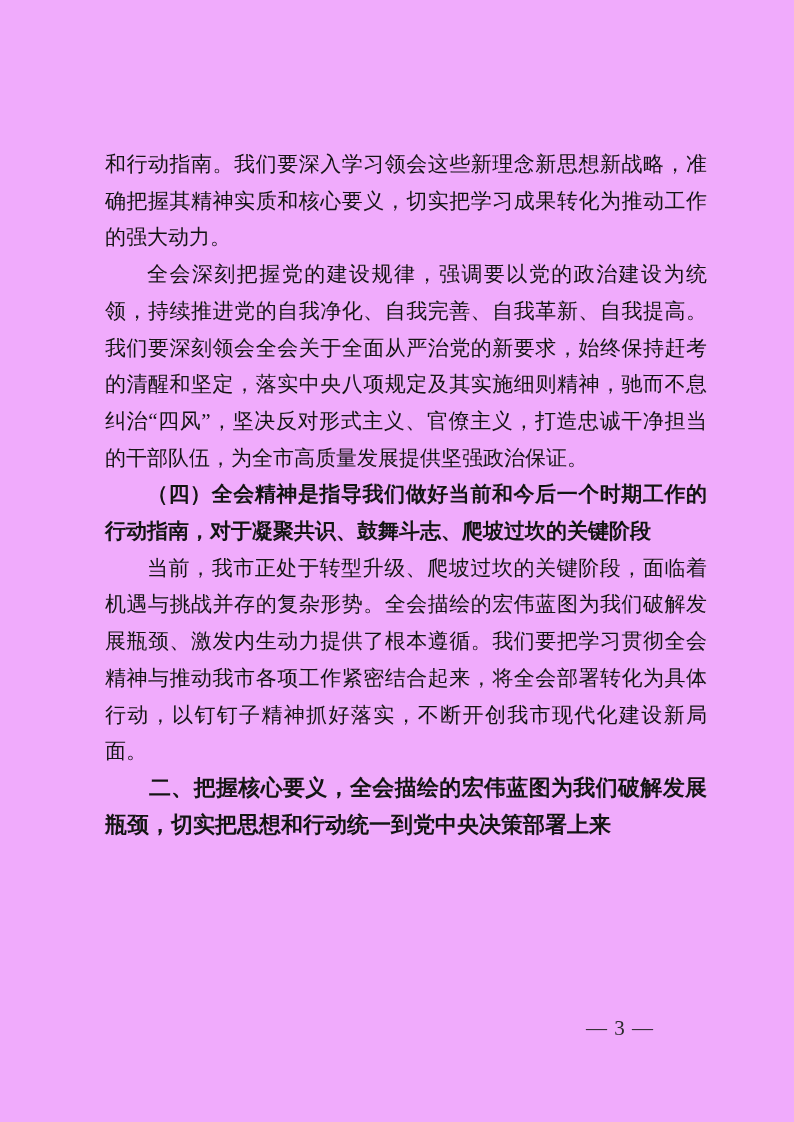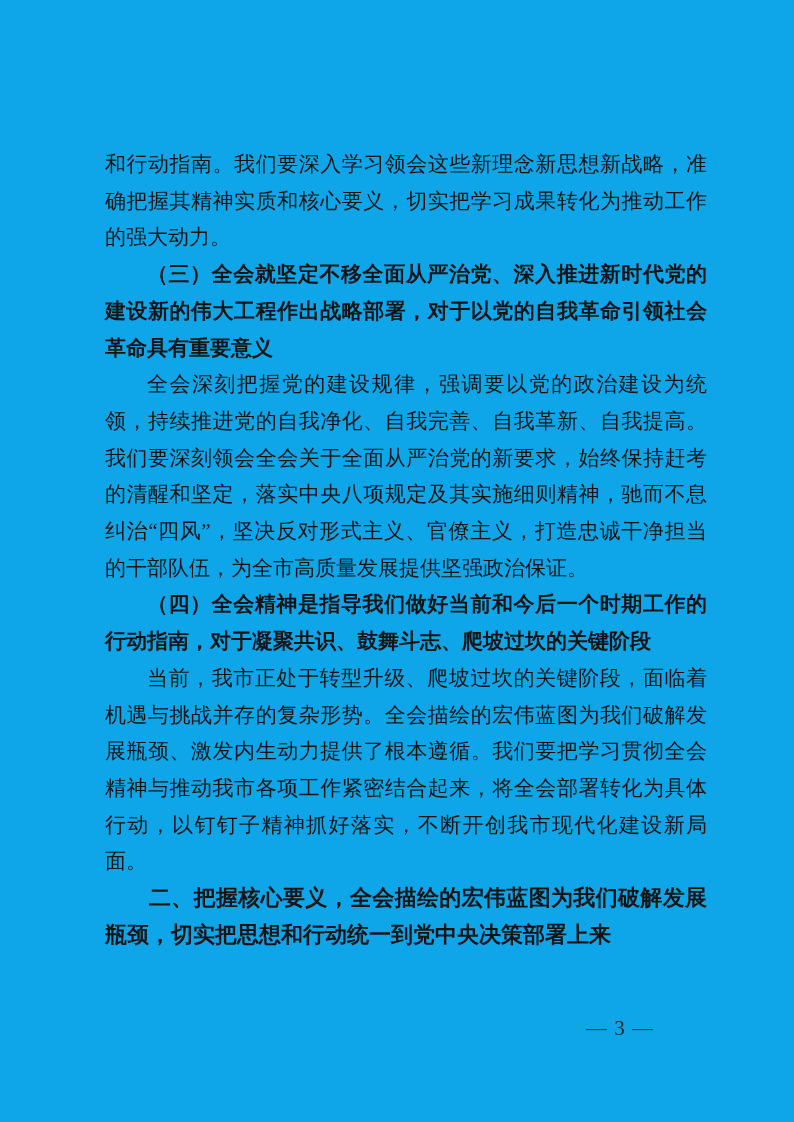--- a/index.html
+++ b/index.html
@@ -4,21 +4,21 @@
 <style>
   html, body {
     margin: 0;
     padding: 0;
     background: #ffffff;
   }
   .page {
     position: relative;
     width: 794px;
     height: 1122px;
-    background: #0ea5e9;
+    background: #f0abfc;
     overflow: hidden;
     color: #141414;
     font-family: "Liberation Serif", serif;
   }
   .content {
     position: absolute;
     left: 105px;
     top: 146px;
     width: 602px;
   }
@@ -58,20 +58,19 @@
     font-family: "Liberation Serif", serif;
     white-space: nowrap;
   }
 </style>
 </head>
 <body>
 
 <div class="page">
   <div class="content">
       <p class="para style-body">和行动指南。我们要深入学习领会这些新理念新思想新战略，准确把握其精神实质和核心要义，切实把学习成果转化为推动工作的强大动力。</p>
-      <p class="para style-heading-kai indent">（三）全会就坚定不移全面从严治党、深入推进新时代党的建设新的伟大工程作出战略部署，对于以党的自我革命引领社会革命具有重要意义</p>
       <p class="para style-body indent">全会深刻把握党的建设规律，强调要以党的政治建设为统领，持续推进党的自我净化、自我完善、自我革新、自我提高。我们要深刻领会全会关于全面从严治党的新要求，始终保持赶考的清醒和坚定，落实中央八项规定及其实施细则精神，驰而不息纠治“四风”，坚决反对形式主义、官僚主义，打造忠诚干净担当的干部队伍，为全市高质量发展提供坚强政治保证。</p>
       <p class="para style-heading-kai indent">（四）全会精神是指导我们做好当前和今后一个时期工作的行动指南，对于凝聚共识、鼓舞斗志、爬坡过坎的关键阶段</p>
       <p class="para style-body indent">当前，我市正处于转型升级、爬坡过坎的关键阶段，面临着机遇与挑战并存的复杂形势。全会描绘的宏伟蓝图为我们破解发展瓶颈、激发内生动力提供了根本遵循。我们要把学习贯彻全会精神与推动我市各项工作紧密结合起来，将全会部署转化为具体行动，以钉钉子精神抓好落实，不断开创我市现代化建设新局面。</p>
       <p class="para style-heading-hei indent">二、把握核心要义，全会描绘的宏伟蓝图为我们破解发展瓶颈，切实把思想和行动统一到党中央决策部署上来</p>
     </div>
   <div class="page-number">— 3 —</div>
 </div>
 
 </body></html>

